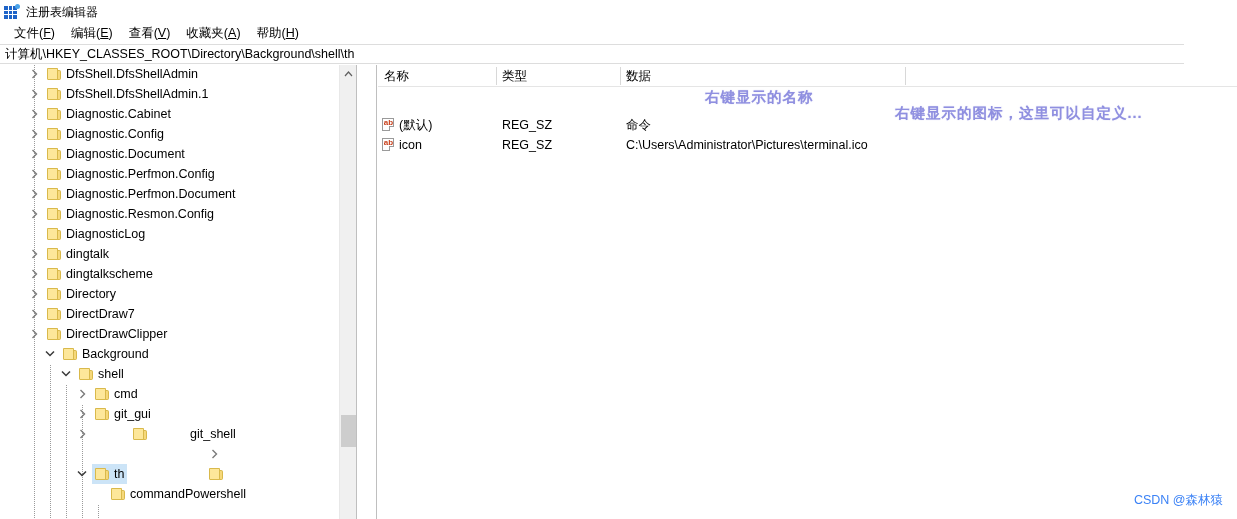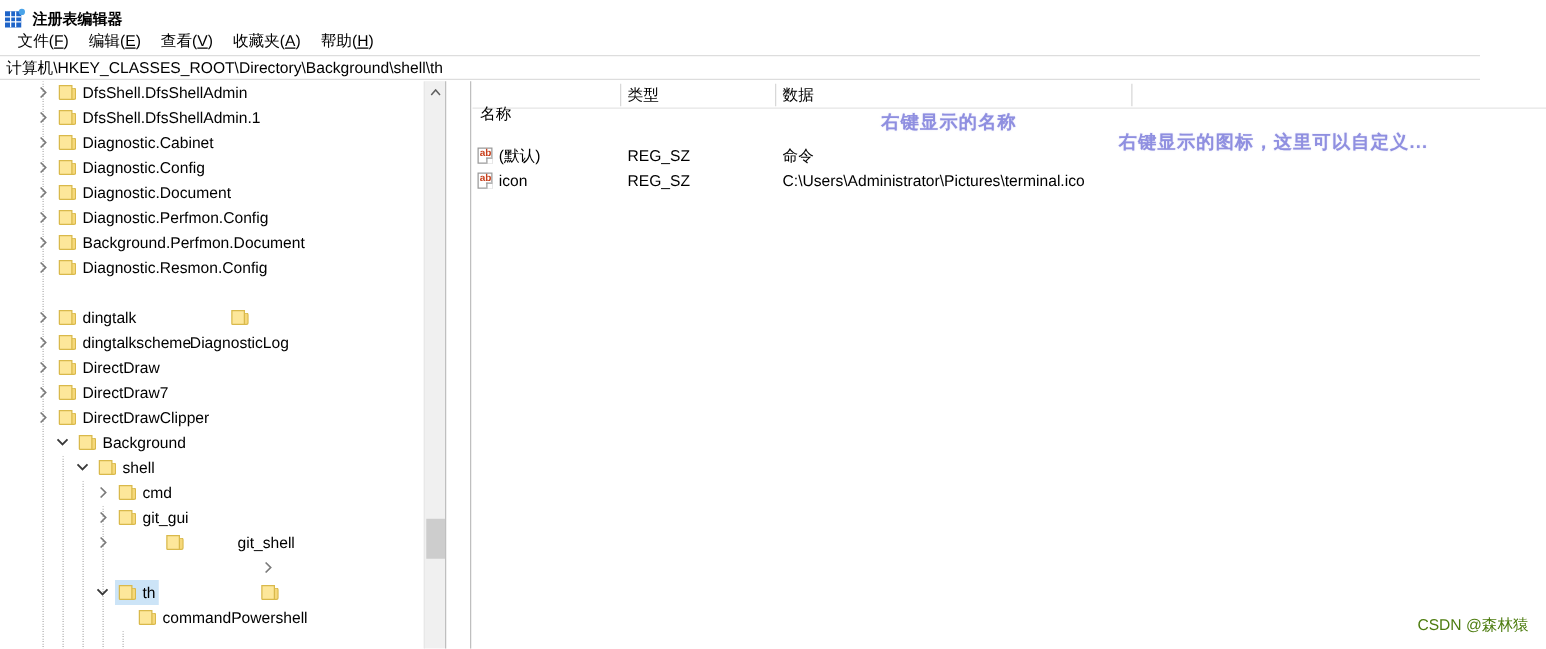--- a/index.html
+++ b/index.html
@@ -15,23 +15,22 @@
     position: relative;
     width: 1237px; height: 519px;
     background: #ffffff;
   }
 
   
   .titlebar {
     position: absolute; left: 0; top: 0;
     width: 1237px; height: 23px;
     background: #ffffff;
-    display: flex; align-items: flex-end;
+    display: flex; align-items: center;
     padding-left: 4px;
-    font-weight: bold;
   }
   .app-icon {
     width: 16px; height: 16px;
     position: relative; flex: 0 0 auto;
     margin-right: 6px;
   }
   .app-icon .grid {
     position: absolute; left: 0; top: 2px;
     width: 13px; height: 13px;
     background:
@@ -265,21 +264,21 @@
     font-weight: bold;
     color: #8f8fe0;
     white-space: nowrap;
     letter-spacing: 1px;
     text-shadow: 0 0 1px rgba(143,143,224,0.5);
   }
 
   
   .watermark {
     position: absolute; right: 14px; bottom: 10px;
-    font-size: 12.5px; color: #4d7c0f;
+    font-size: 12.5px; color: #3b82f6;
     white-space: nowrap;
   }
 </style>
 </head>
 <body>
 
 <div id="app">
 
   <div class="titlebar">
     <div class="app-icon">
@@ -408,37 +407,37 @@
                 <svg width="8" height="10" viewBox="0 0 8 10">
                   <polyline points="1.5,1 5.5,5 1.5,9" fill="none" stroke="#7a7a7a" stroke-width="1.4"></polyline>
                 </svg>
               </div>
               <div class="folder-wrap">
                 <div class="folder">
                   <div class="flap"></div>
                   <div class="body"></div>
                 </div>
               </div>
-              <span class="label">Background.Perfmon.Document</span>
+              <span class="label">Diagnostic.Perfmon.Document</span>
             </div>
             <div class="tree-row" style="padding-left: 28px;">
               <div class="twisty">
                 <svg width="8" height="10" viewBox="0 0 8 10">
                   <polyline points="1.5,1 5.5,5 1.5,9" fill="none" stroke="#7a7a7a" stroke-width="1.4"></polyline>
                 </svg>
               </div>
               <div class="folder-wrap">
                 <div class="folder">
                   <div class="flap"></div>
                   <div class="body"></div>
                 </div>
               </div>
               <span class="label">Diagnostic.Resmon.Config</span>
             </div>
-            <div class="tree-row" style="padding-left: 28px; flex-direction: column;">
+            <div class="tree-row" style="padding-left: 28px;">
               <div class="twisty"></div>
               <div class="folder-wrap">
                 <div class="folder">
                   <div class="flap"></div>
                   <div class="body"></div>
                 </div>
               </div>
               <span class="label">DiagnosticLog</span>
             </div>
             <div class="tree-row" style="padding-left: 28px;">
@@ -474,21 +473,21 @@
                 <svg width="8" height="10" viewBox="0 0 8 10">
                   <polyline points="1.5,1 5.5,5 1.5,9" fill="none" stroke="#7a7a7a" stroke-width="1.4"></polyline>
                 </svg>
               </div>
               <div class="folder-wrap">
                 <div class="folder">
                   <div class="flap"></div>
                   <div class="body"></div>
                 </div>
               </div>
-              <span class="label">DirectDraw</span>
+              <span class="label">Directory</span>
             </div>
             <div class="tree-row" style="padding-left: 28px;">
               <div class="twisty">
                 <svg width="8" height="10" viewBox="0 0 8 10">
                   <polyline points="1.5,1 5.5,5 1.5,9" fill="none" stroke="#7a7a7a" stroke-width="1.4"></polyline>
                 </svg>
               </div>
               <div class="folder-wrap">
                 <div class="folder">
                   <div class="flap"></div>
@@ -628,21 +627,21 @@
           </svg>
         </div>
         <div class="sb-thumb" style="top:350px;height:32px;"></div>
       </div>
     </div>
 
     <div class="splitter"></div>
 
     <div class="list-pane">
       <div class="list-header" id="list-header">
-          <div class="col-head" style="left: 0px; width: 118px; margin-top: 15px;">名称</div>
+          <div class="col-head" style="left: 0px; width: 118px;">名称</div>
           <div class="col-head" style="left: 118px; width: 124px;">类型</div>
           <div class="col-sep" style="left: 118px;"></div>
           <div class="col-head" style="left: 242px; width: 285px;">数据</div>
           <div class="col-sep" style="left: 242px;"></div>
           <div class="col-sep" style="left: 527px;"></div>
         </div>
       <div class="list-rows" id="list-rows">
           <div class="list-row">
             <div class="cell" style="left: 4px;">
               <span class="ab-icon">

